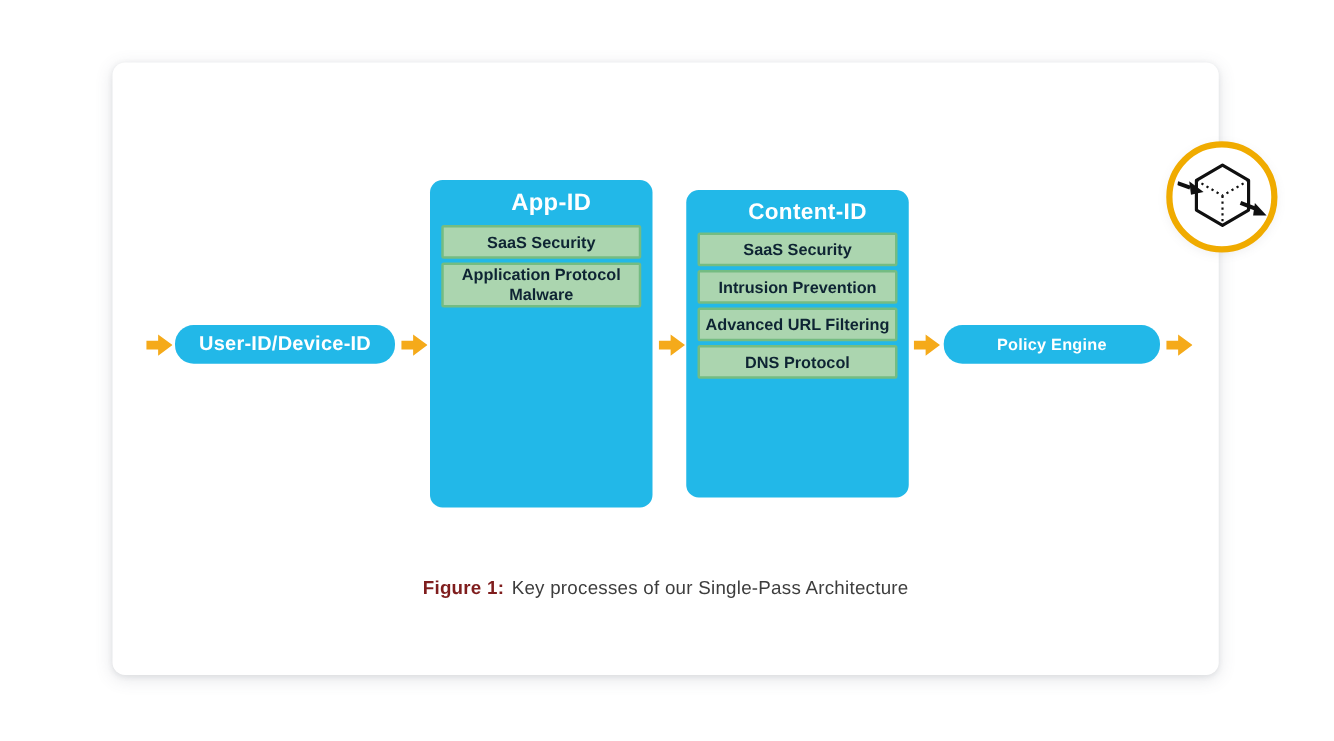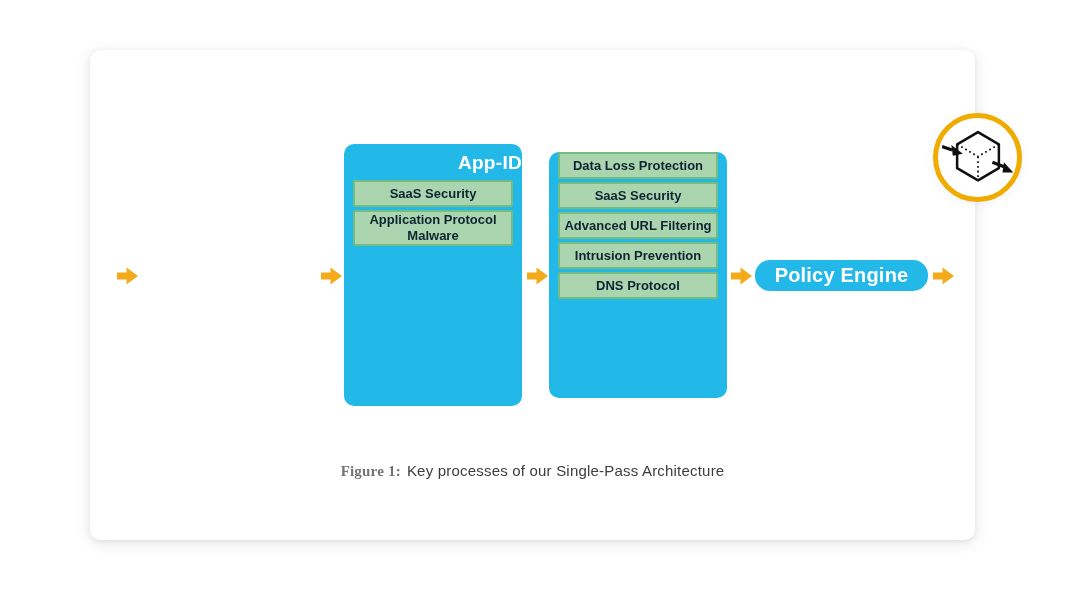--- a/index.html
+++ b/index.html
@@ -17,48 +17,48 @@
   .arrow { position:absolute; top:267px; width:21px; height:18px; display:block; }
   .a1 { left:117px; } .a2 { left:321px; } .a3 { left:527px; } .a4 { left:731px; } .a5 { left:933px; }
 
   
   .pill {
     position:absolute; top:260px; height:31px; background:#22B8E8; border-radius:15px;
     display:flex; align-items:center; justify-content:center;
     color:#ffffff; font-weight:bold; font-size:16px; letter-spacing:.2px;
   }
   .pill-user   { left:140px; width:176px; }
-  .pill-policy { left:755px; width:173px; font-size:20px; }
+  .pill-policy { left:755px; width:173px; font-size:13px; }
 
   
   .group {
     position:absolute; background:#22B8E8; border-radius:10px;
     display:flex; flex-direction:column;
   }
   .group-app     { left:344px; top:144px; width:178px; height:262px; }
   .group-content { left:549px; top:152px; width:178px; height:246px; }
   .group-title {
-    color:#ffffff; font-weight:bold; text-align:right;
+    color:#ffffff; font-weight:bold; text-align:center;
     font-size:19px; letter-spacing:.3px; margin:8px 0 6px;padding-left:16px;
   }
   .group-content .group-title { font-size:18px; margin:7px 0 6px; }
   .items { display:flex; flex-direction:column; gap:3px; padding:0 9px 10px; }
   .item {
     background:#ABD5AF; border:2px solid #74BC82; border-radius:2px;
     color:#0E2433; font-weight:bold; font-size:13px; line-height:1.22;
     text-align:center; padding:0 2px; min-height:27px;
     display:flex; align-items:center; justify-content:center;
   }
 
   
   .caption {
     position:absolute; left:90px; top:462px; width:885px;
     text-align:center; font-size:15px; color:#3D3D3D; letter-spacing:.2px;
   }
-  .caption .fig { color:#737373; font-weight:bold; margin-right:6px;font-family:Liberation Serif, serif; }
+  .caption .fig { color:#7f1d1d; font-weight:bold; margin-right:6px; }
 
   
   .badge {
     position:absolute; left:933px; top:113px; width:89px; height:89px;
     background:#ffffff; border:5px solid #F0AB00; border-radius:50%;
     display:flex; align-items:center; justify-content:center; z-index:5;
     box-shadow:0 2px 8px rgba(120,120,130,0.10);
   }
 </style>
 </head>
@@ -87,35 +87,36 @@
     <svg width="21" height="18" viewBox="0 0 21 18">
         <path d="M0,5.5 h9.5 V0.5 L21,9 L9.5,17.5 V12.5 H0 Z" fill="#F5AA1A"></path>
       </svg>
   </span>
   <span class="arrow a5">
     <svg width="21" height="18" viewBox="0 0 21 18">
         <path d="M0,5.5 h9.5 V0.5 L21,9 L9.5,17.5 V12.5 H0 Z" fill="#F5AA1A"></path>
       </svg>
   </span>
 
+  <div class="pill pill-user">User-ID/Device-ID</div>
 
   <div class="group group-app">
     <div class="group-title">App-ID</div>
     <div class="items">
       <div class="item">SaaS Security</div>
       <div class="item">Application Protocol Malware</div>
     </div>
   </div>
 
   <div class="group group-content">
+    <div class="group-title">Content-ID</div>
     <div class="items">
-      <div class="item">Data Loss Protection</div>
       <div class="item">SaaS Security</div>
+      <div class="item">Intrusion Prevention</div>
       <div class="item">Advanced URL Filtering</div>
-      <div class="item">Intrusion Prevention</div>
       <div class="item">DNS Protocol</div>
     </div>
   </div>
 
   <div class="pill pill-policy">Policy Engine</div>
 
   <div class="caption">
     <span class="fig">Figure 1:</span><span>Key processes of our Single-Pass Architecture</span>
   </div>
 

